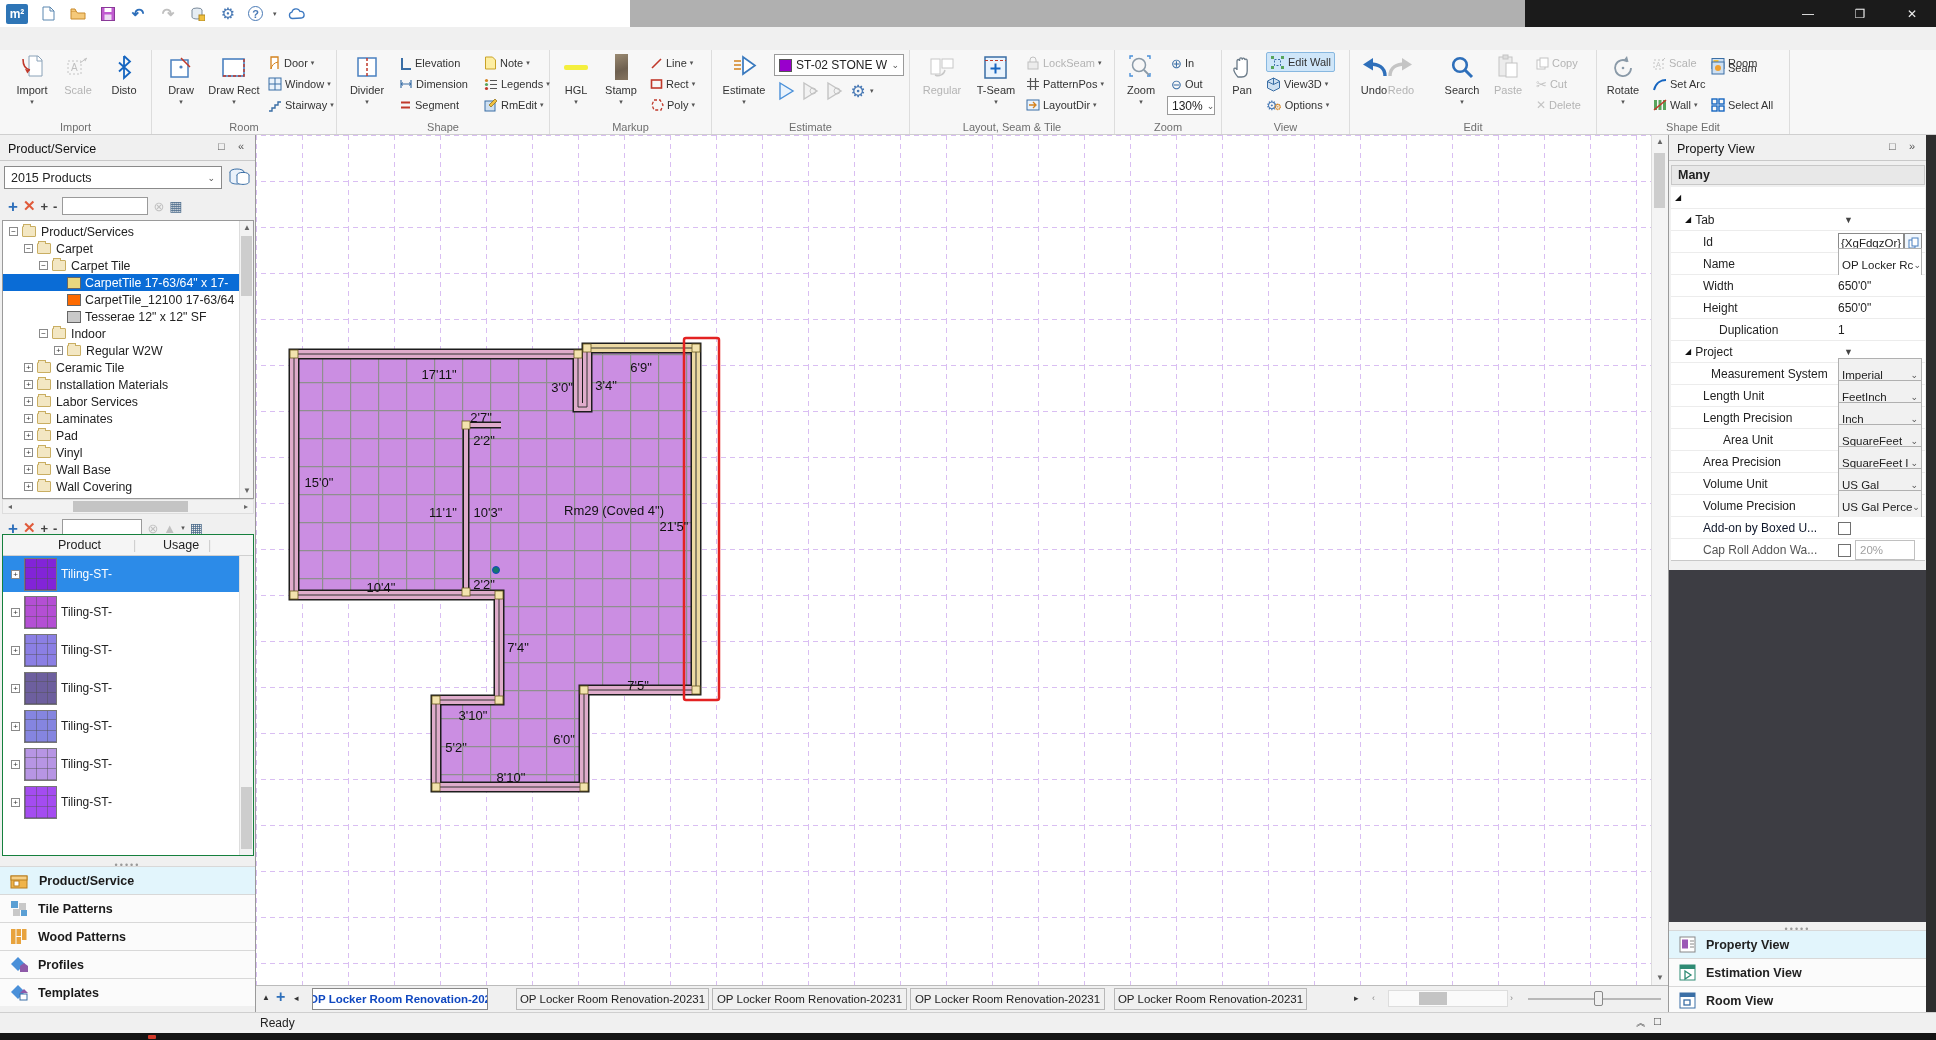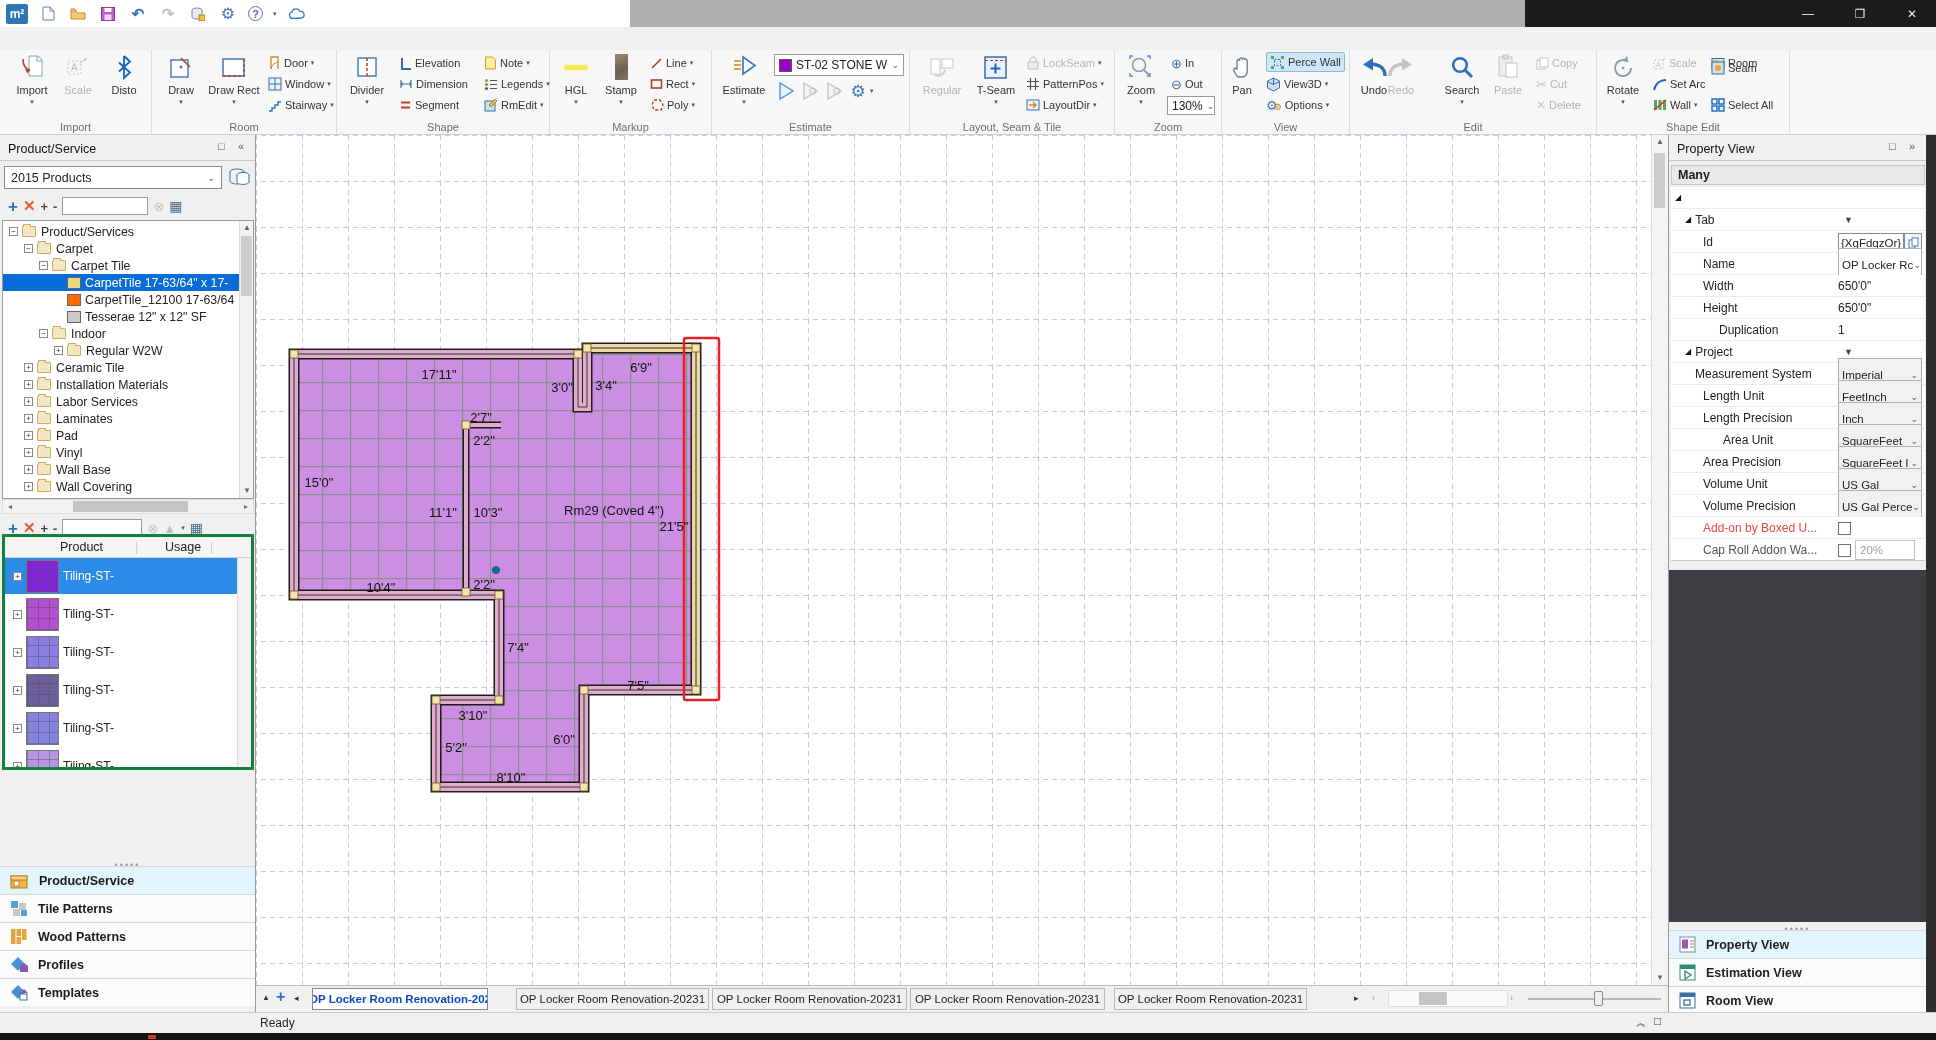--- a/index.html
+++ b/index.html
@@ -49,21 +49,21 @@
 .trow.sel{background:#0a6cd6;color:#fff}
 .exp{width:9px;height:9px;border:1px solid #8a8a8a;background:#fff;color:#333;font-size:8px;line-height:7px;text-align:center;margin-right:4px;flex:none}
 .folder{width:14px;height:11px;background:#f3e7c3;border:1px solid #c9ae62;border-radius:1px;margin-right:5px;position:relative;flex:none}
 .folder:before{content:"";position:absolute;left:0;top:-3px;width:6px;height:2px;background:#f3e7c3;border:1px solid #c9ae62;border-bottom:none}
 .swatch{width:14px;height:12px;border:1px solid #666;margin-right:4px;flex:none}
 .vscroll{position:absolute;width:14px;background:#f2f2f2;border-left:1px solid #ddd}
 .vthumb{position:absolute;left:1px;width:11px;background:#cdcdcd}
 .sarrow{position:absolute;width:14px;height:14px;color:#666;font-size:8px;text-align:center;line-height:14px}
 .hscroll{position:absolute;left:2px;top:364px;width:252px;height:15px;background:#f2f2f2;border:1px solid #ddd}
 .hthumb{position:absolute;top:1px;height:11px;background:#c4c4c4}
-.tablebox{position:absolute;left:2px;top:399px;width:252px;height:236px;background:#fff;border:3px solid #15803d;overflow:hidden}
+.tablebox{position:absolute;left:2px;top:399px;width:252px;height:322px;background:#fff;border:1px solid #15803d;overflow:hidden}
 .thead{position:absolute;left:0;top:0;width:100%;height:21px;background:#f5f5f5;border-bottom:1px solid #d0d0d0;font-size:12.5px;color:#222;display:flex;align-items:center}
 .prow2{position:absolute;left:0;width:100%;height:36px;display:flex;align-items:center}
 .prow2.sel{background:#2c8be8;color:#fff}
 .tswatch{width:33px;height:33px;border:1px solid #777;margin-right:4px;flex:none;background-image:repeating-linear-gradient(0deg,rgba(80,80,80,.45) 0 1px,transparent 1px 11px),repeating-linear-gradient(90deg,rgba(80,80,80,.45) 0 1px,transparent 1px 11px)}
 .grip{position:absolute;left:0;width:100%;text-align:center;color:#9a9a9a;font-size:9px;letter-spacing:2px}
 .navbtn{position:absolute;left:0;width:100%;height:28px;background:#fbfbfb;border-top:1px solid #d8d8d8;display:flex;align-items:center;gap:10px;padding-left:10px;font-weight:bold;font-size:12.5px;color:#1a1a1a}
 .navbtn.active{background:#e2f5fc}
 
 .canvas{position:absolute;left:256px;top:135px;width:1412px;height:877px;background:#fff}
 .cvscroll{position:absolute;right:0;top:0;width:17px;height:850px;background:#f4f4f4;border-left:1px solid #ddd}
@@ -481,21 +481,21 @@
       <div class="sb vwall" style="left:44px;top:2px">
         <span>
             <svg width="15" height="15">
               <rect x="4.5" y="4.5" width="6" height="6" fill="none" stroke="#3a6ea5" stroke-dasharray="2 1.5"></rect>
               <rect x="1" y="1" width="3" height="3" fill="#58a55c"></rect>
               <rect x="11" y="1" width="3" height="3" fill="#58a55c"></rect>
               <rect x="1" y="11" width="3" height="3" fill="#58a55c"></rect>
               <rect x="11" y="11" width="3" height="3" fill="#58a55c"></rect>
             </svg>
           </span>
-        <span>Perce Wall</span>
+        <span>Edit Wall</span>
       </div>
       <div class="sb" style="left:44px;top:24px">
         <span>
             <svg width="15" height="15">
               <path d="M7.5 1l6 3v7l-6 3-6-3V4z" fill="#cfe0f1" stroke="#3a6ea5"></path>
               <path d="M7.5 1v6.5m0 0l6-3m-6 3l-6-3" fill="none" stroke="#3a6ea5"></path>
             </svg>
           </span>
         <span>View3D</span>
           <span class="dd">▾</span>
@@ -1041,21 +1041,21 @@
     </div>
 
     <div class="prow" style="top:206px">
       <span class="secarr" style="margin-left:14px">◢</span>
         <span class="plabel">Project</span>
       <span class="pval">
           <span style="color:#444;font-size:9px;margin-left:6px">▼</span>
         </span>
     </div>
     <div class="prow" style="top:228px">
-      <span class="plabel" style="margin-left:24px">Measurement System</span>
+      <span class="plabel" style="margin-left:40px">Measurement System</span>
       <span class="pval">
           <span class="pddl">
             <span>Imperial</span>
             <span style="font-size:9px;color:#555">⌄</span>
           </span>
         </span>
     </div>
     <div class="prow" style="top:250px">
       <span class="plabel" style="margin-left:32px">Length Unit</span>
       <span class="pval">
@@ -1104,21 +1104,21 @@
     <div class="prow" style="top:360px">
       <span class="plabel" style="margin-left:32px">Volume Precision</span>
       <span class="pval">
           <span class="pddl">
             <span>US Gal Perce</span>
             <span style="font-size:9px;color:#555">⌄</span>
           </span>
         </span>
     </div>
     <div class="prow" style="top:382px">
-      <span class="plabel" style="margin-left:32px;color:#ef4444">Add-on by Boxed U...</span>
+      <span class="plabel" style="margin-left:32px;color:#0f172a">Add-on by Boxed U...</span>
       <span class="pval">
           <span class="cb"></span>
         </span>
     </div>
     <div class="prow" style="top:404px;border-bottom:1px solid #c8c8c8">
       <span class="plabel" style="margin-left:32px;color:#555">Cap Roll Addon Wa...</span>
       <span class="pval">
           <span class="cb"></span>
           <span style="width:60px;height:20px;margin-left:4px;border:1px solid #c0c0c0;background:#fff;color:#a0a0a0;font-size:11.5px;display:flex;align-items:center;padding-left:4px">20%</span>
         </span>

